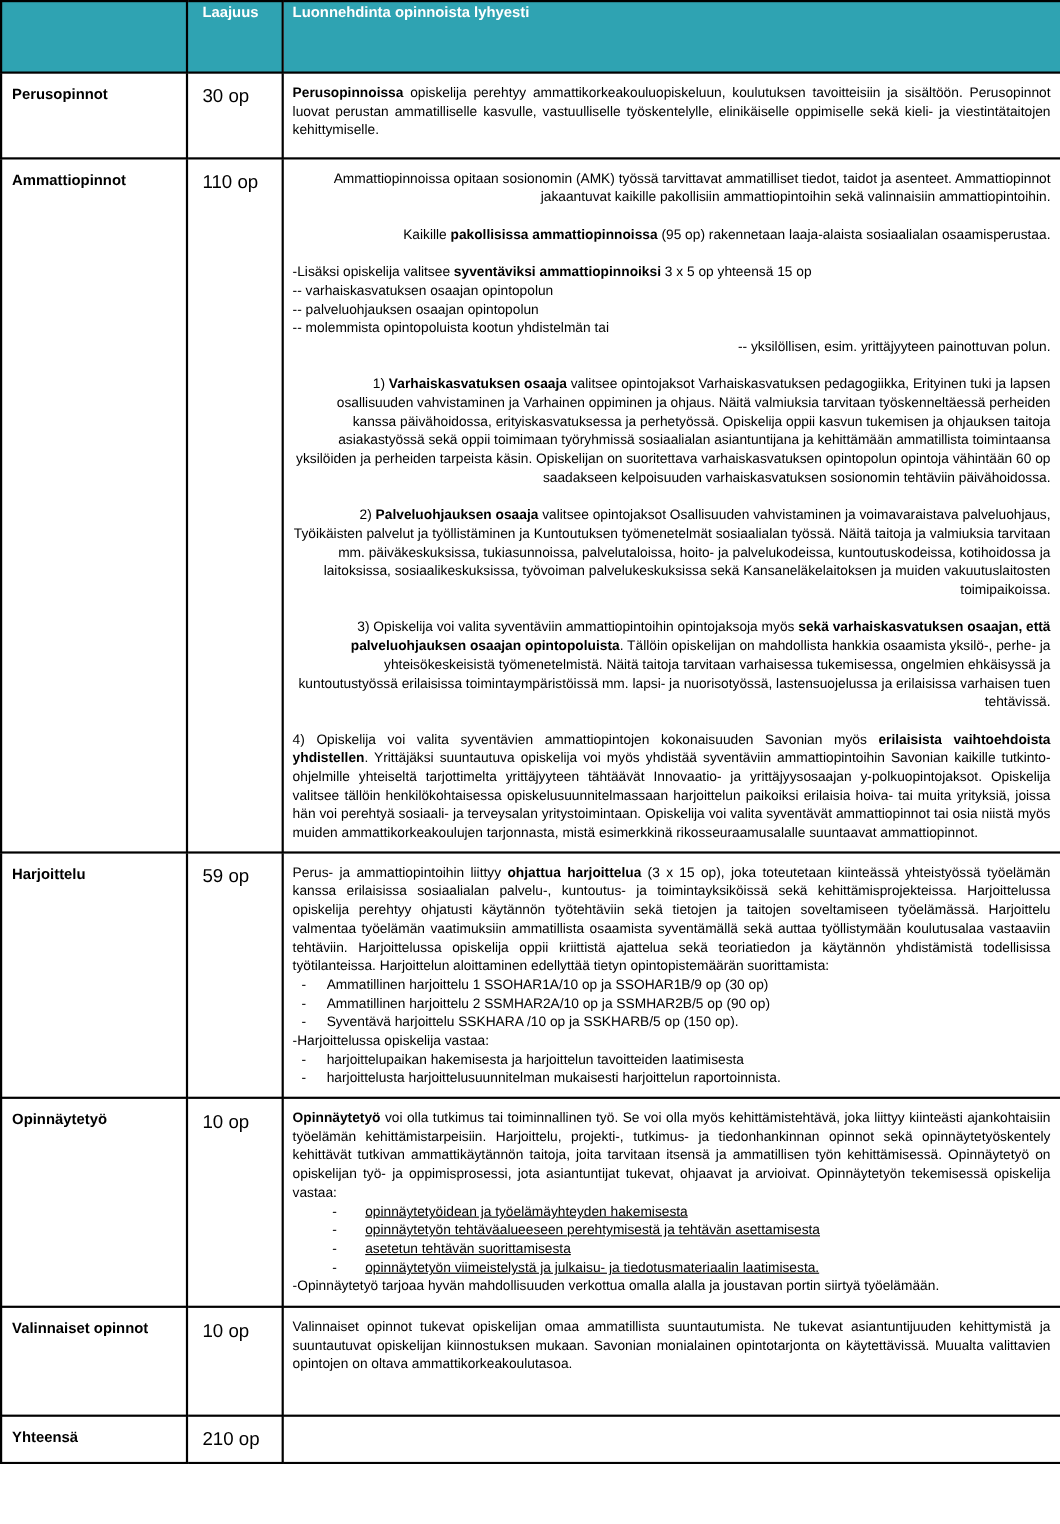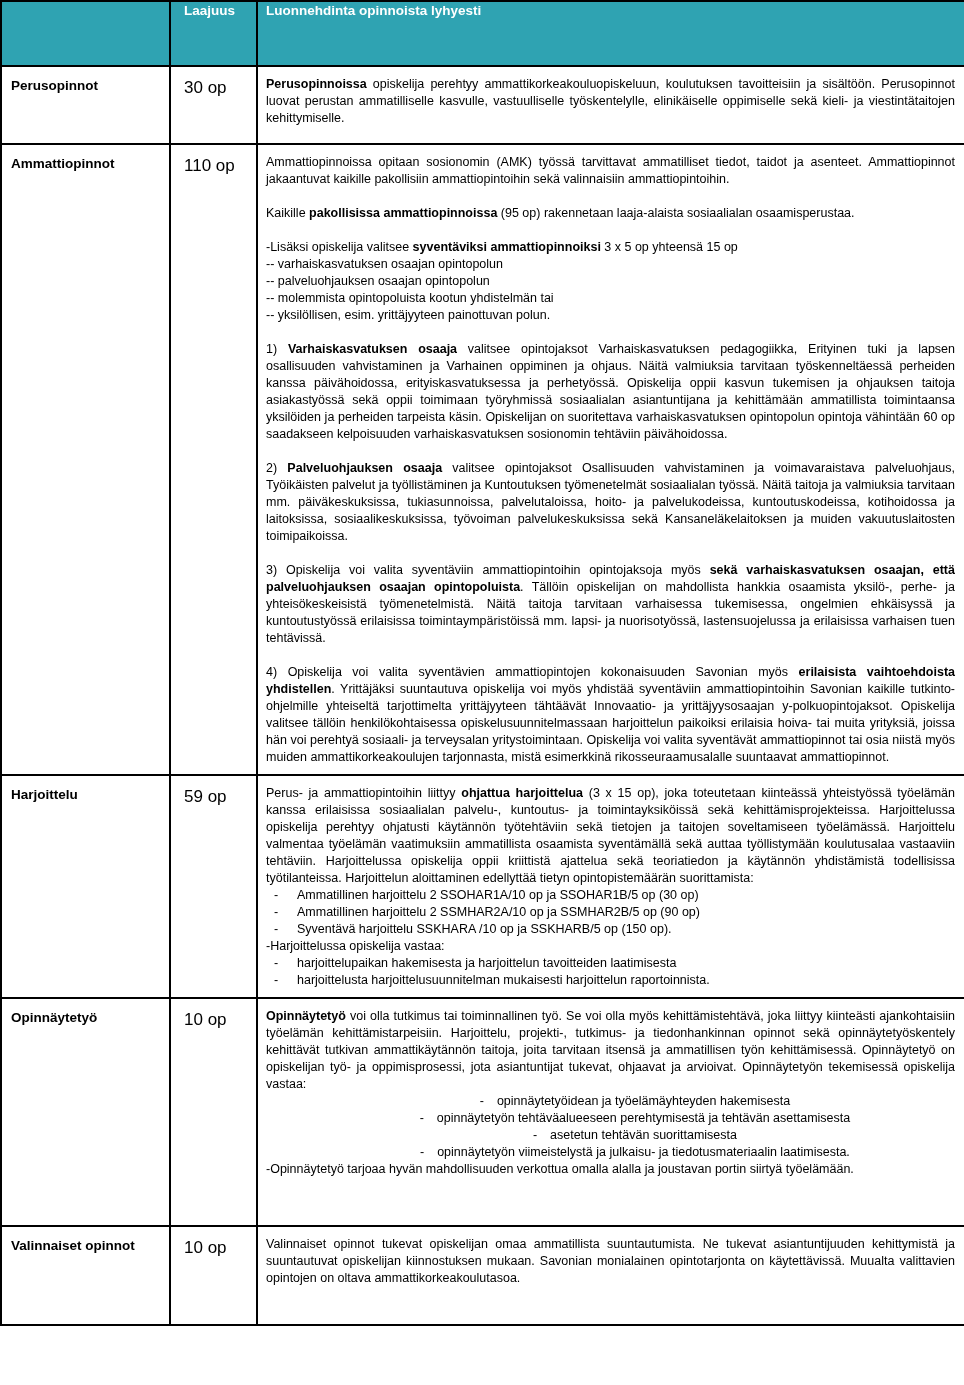--- a/index.html
+++ b/index.html
@@ -43,21 +43,21 @@
     text-align: left;
     vertical-align: middle;
   }
   thead th.h-laajuus { padding-left: 13px; }
   thead th.h-desc   { padding-left: 8px; }
 
   
   tr.r0 { height: 78px; }
   tr.r1 { height: 520px; padding-left: 32px; }
   tr.r2 { height: 207px; margin-left: 16px; }
-  tr.r3 { height: 228px; }
+  tr.r3 { height: 190px; }
   tr.r4 { height: 99px; }
   tr.r5 { height: 43px; }
 
   tbody th.label {
     font-size: 13.5px;
     font-weight: bold;
     text-align: left;
     padding: 11px 4px 6px 9px;
     background: var(--bg);
   }
@@ -65,31 +65,31 @@
     font-size: 17px;
     padding: 11px 4px 6px 13px;
   }
   td.desc {
     font-size: 12.5px;
     line-height: 17px;
     padding: 9px 9px 8px 8px;
   }
   .blk { margin: 0; }
   .blk.p { text-align: justify; }
-  .blk.mb { margin-bottom: 17px; }
+  .blk.mb { margin-bottom: 17px; text-align: right; }
   .b { font-weight: bold; }
 
   
   .blk.li1 { padding-left: 31px; text-indent: -31px; text-align: left; }
   .blk.li1 .dash {
     display: inline-block; width: 31px; padding-left: 8px;
     text-indent: 0;
   }
   
-  .blk.li2 { padding-left: 66px; text-indent: -66px; text-align: center; }
+  .blk.li2 { padding-left: 66px; text-indent: -66px; text-align: left; text-decoration: underline; }
   .blk.li2 .dash {
     display: inline-block; width: 66px; padding-left: 36px;
     text-indent: 0;
   }
 </style>
 </head>
 <body>
 
 <div class="page">
   <table class="structure">
@@ -128,21 +128,21 @@
             <div class="blk p mb"><span>2) </span><span class="b">Palveluohjauksen osaaja</span><span> valitsee opintojaksot Osallisuuden vahvistaminen ja voimavaraistava palveluohjaus, Työikäisten palvelut ja työllistäminen ja Kuntoutuksen työmenetelmät sosiaalialan työssä. Näitä taitoja ja valmiuksia tarvitaan mm. päiväkeskuksissa, tukiasunnoissa, palvelutaloissa, hoito- ja palvelukodeissa, kuntoutuskodeissa, kotihoidossa ja laitoksissa, sosiaalikeskuksissa, työvoiman palvelukeskuksissa sekä Kansaneläkelaitoksen ja muiden vakuutuslaitosten toimipaikoissa.</span></div>
             <div class="blk p mb"><span>3) Opiskelija voi valita syventäviin ammattiopintoihin opintojaksoja myös </span><span class="b">sekä varhaiskasvatuksen osaajan, että palveluohjauksen osaajan opintopoluista</span><span>. Tällöin opiskelijan on mahdollista hankkia osaamista yksilö-, perhe- ja yhteisökeskeisistä työmenetelmistä. Näitä taitoja tarvitaan varhaisessa tukemisessa, ongelmien ehkäisyssä ja kuntoutustyössä erilaisissa toimintaympäristöissä mm. lapsi- ja nuorisotyössä, lastensuojelussa ja erilaisissa varhaisen tuen tehtävissä.</span></div>
             <div class="blk p"><span>4) Opiskelija voi valita syventävien ammattiopintojen kokonaisuuden Savonian myös </span><span class="b">erilaisista vaihtoehdoista yhdistellen</span><span>. Yrittäjäksi suuntautuva opiskelija voi myös yhdistää syventäviin ammattiopintoihin Savonian kaikille tutkinto-ohjelmille yhteiseltä tarjottimelta yrittäjyyteen tähtäävät Innovaatio- ja yrittäjyysosaajan y-polkuopintojaksot. Opiskelija valitsee tällöin henkilökohtaisessa opiskelusuunnitelmassaan harjoittelun paikoiksi erilaisia hoiva- tai muita yrityksiä, joissa hän voi perehtyä sosiaali- ja terveysalan yritystoimintaan. Opiskelija voi valita syventävät ammattiopinnot tai osia niistä myös muiden ammattikorkeakoulujen tarjonnasta, mistä esimerkkinä rikosseuraamusalalle suuntaavat ammattiopinnot.</span></div>
           </td>
       </tr>
       <tr class="r2">
         <th class="label">Harjoittelu</th>
         <td class="credits">59 op</td>
         <td class="desc">
             <div class="blk p"><span>Perus- ja ammattiopintoihin liittyy </span><span class="b">ohjattua harjoittelua</span><span> (3 x 15 op), joka toteutetaan kiinteässä yhteistyössä työelämän kanssa erilaisissa sosiaalialan palvelu-, kuntoutus- ja toimintayksiköissä sekä kehittämisprojekteissa. Harjoittelussa opiskelija perehtyy ohjatusti käytännön työtehtäviin sekä tietojen ja taitojen soveltamiseen työelämässä. Harjoittelu valmentaa työelämän vaatimuksiin ammatillista osaamista syventämällä sekä auttaa työllistymään koulutusalaa vastaaviin tehtäviin. Harjoittelussa opiskelija oppii kriittistä ajattelua sekä teoriatiedon ja käytännön yhdistämistä todellisissa työtilanteissa. Harjoittelun aloittaminen edellyttää tietyn opintopistemäärän suorittamista:</span></div>
-            <div class="blk li1"><span class="dash">-</span><span>Ammatillinen harjoittelu 2 SSOHAR1A/10 op ja SSOHAR1B/5 op (30 op)</span></div>
+            <div class="blk li1"><span class="dash">-</span><span>Ammatillinen harjoittelu 1 SSOHAR1A/10 op ja SSOHAR1B/9 op (30 op)</span></div>
             <div class="blk li1"><span class="dash">-</span><span>Ammatillinen harjoittelu 2 SSMHAR2A/10 op ja SSMHAR2B/5 op (90 op)</span></div>
             <div class="blk li1"><span class="dash">-</span><span>Syventävä harjoittelu SSKHARA /10 op ja SSKHARB/5 op (150 op).</span></div>
             <div class="blk line"><span class="dash">-</span><span>Harjoittelussa opiskelija vastaa:</span></div>
             <div class="blk li1"><span class="dash">-</span><span>harjoittelupaikan hakemisesta ja harjoittelun tavoitteiden laatimisesta</span></div>
             <div class="blk li1"><span class="dash">-</span><span>harjoittelusta harjoittelusuunnitelman mukaisesti harjoittelun raportoinnista.</span></div>
           </td>
       </tr>
       <tr class="r3">
         <th class="label">Opinnäytetyö</th>
         <td class="credits">10 op</td>
@@ -155,15 +155,20 @@
             <div class="blk line"><span class="dash">-</span><span>Opinnäytetyö tarjoaa hyvän mahdollisuuden verkottua omalla alalla ja joustavan portin siirtyä työelämään.</span></div>
           </td>
       </tr>
       <tr class="r4">
         <th class="label">Valinnaiset opinnot</th>
         <td class="credits">10 op</td>
         <td class="desc">
             <div class="blk p"><span>Valinnaiset opinnot tukevat opiskelijan omaa ammatillista suuntautumista.  Ne tukevat asiantuntijuuden kehittymistä ja suuntautuvat opiskelijan kiinnostuksen mukaan.  Savonian monialainen opintotarjonta on käytettävissä. Muualta valittavien opintojen on oltava ammattikorkeakoulutasoa.</span></div>
           </td>
       </tr>
+      <tr class="r5">
+        <th class="label">Yhteensä</th>
+        <td class="credits">210 op</td>
+        <td class="desc"></td>
+      </tr>
     </tbody>
   </table>
 </div>
 
 </body></html>

